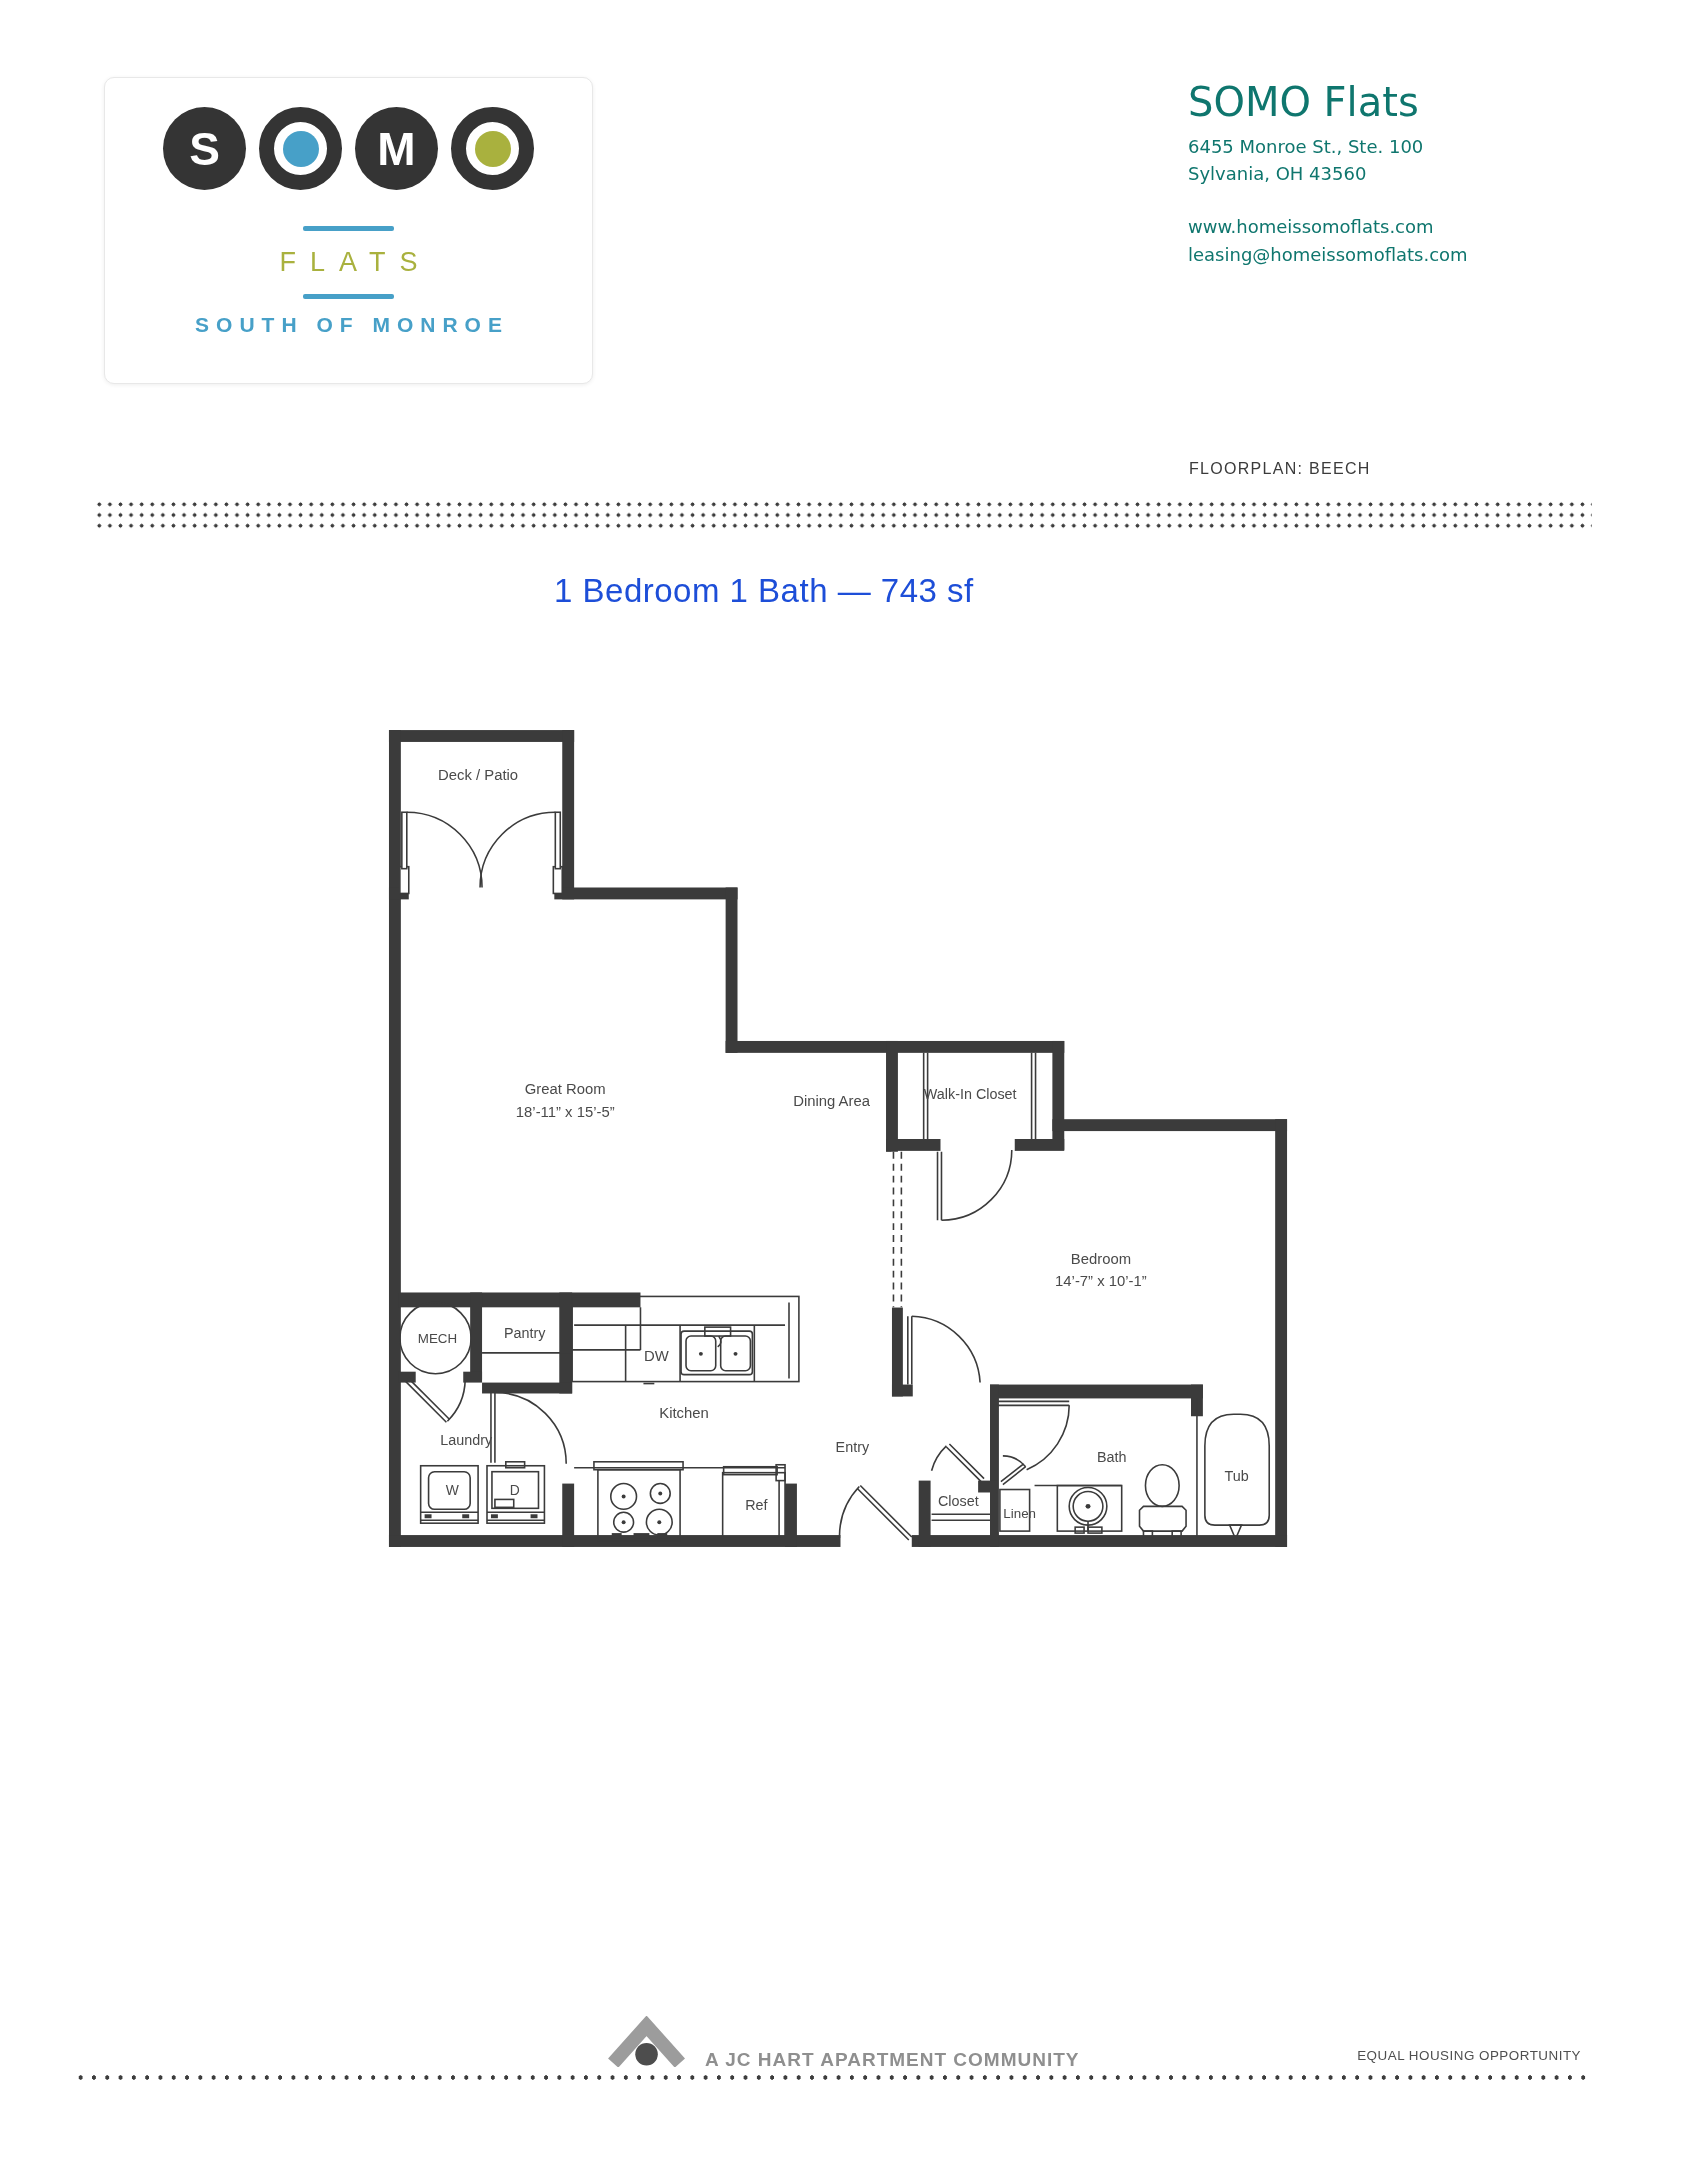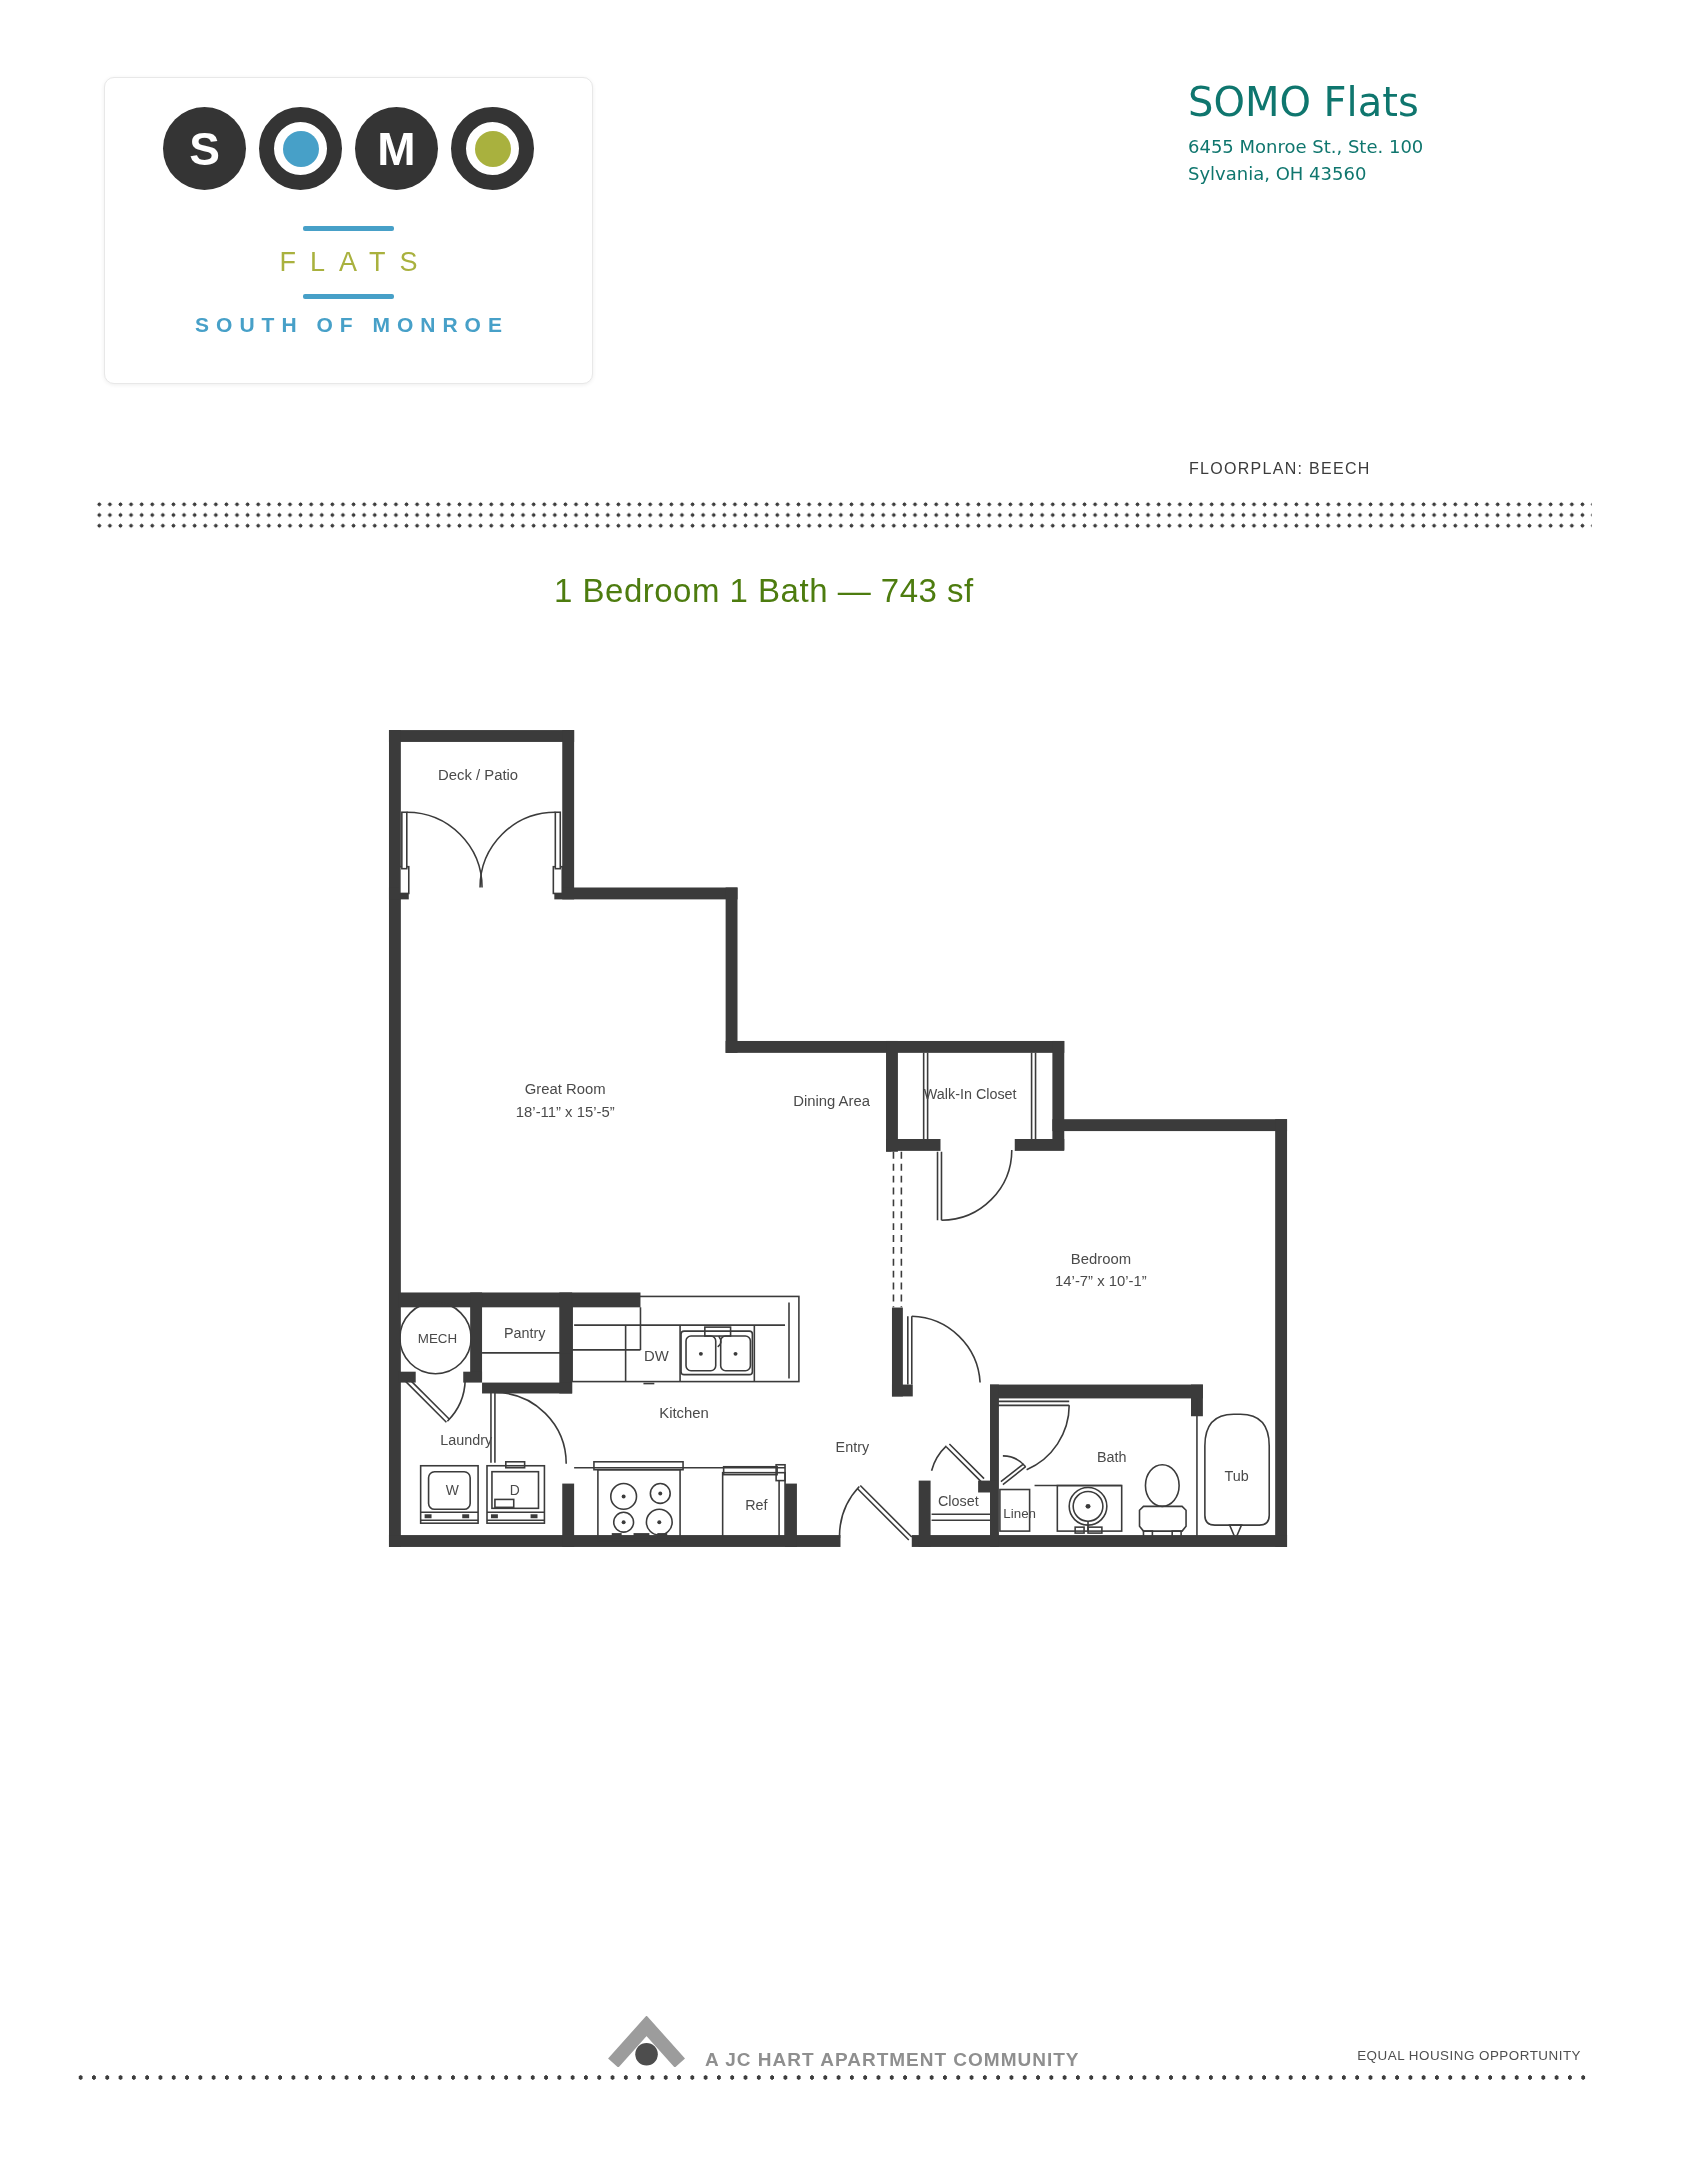--- a/index.html
+++ b/index.html
@@ -35,21 +35,21 @@
 
   .floorplan-label{position:absolute;left:1189px;top:460px;font-size:16px;letter-spacing:1.3px;color:var(--ink);}
 
   .dots3{position:absolute;left:94px;top:499px;width:1498px;height:32px;
          background-image:radial-gradient(circle,#3c3c3c 1.8px,transparent 2.1px);
          background-size:10.6px 10.7px;}
   .dots1{position:absolute;left:74px;top:2071px;width:1518px;height:13px;
          background-image:radial-gradient(circle,#3c3c3c 2px,transparent 2.3px);
          background-size:13.3px 13px;}
 
-  .page-title{position:absolute;left:554px;top:572px;font-size:33px;color:#4d7c0f;letter-spacing:0.5px;}
+  .page-title{position:absolute;left:554px;top:572px;font-size:33px;color:#1d4ed8;letter-spacing:0.5px;}
 
   
   .plan{position:absolute;left:386px;top:728px;}
   .plan .wall{fill:var(--ink);stroke:none;}
   .plan .thin{fill:none;stroke:var(--ink);stroke-width:1.6;}
   .plan .thin-f{fill:#fff;stroke:var(--ink);stroke-width:1.6;}
   .plan .fill-d{fill:var(--ink);stroke:none;}
   .plan .dash{fill:none;stroke:var(--ink);stroke-width:1.6;stroke-dasharray:7 5;}
   .plan .room-label{fill:var(--label);font-family:"Liberation Sans",sans-serif;font-size:15px;text-anchor:middle;}
 
@@ -85,20 +85,24 @@
       <span class="flats-dash"></span>
     </div>
     <div class="logo-tagline">SOUTH OF MONROE</div>
   </div>
 
   <div class="letterhead">
     <div class="company">SOMO Flats</div>
     <div class="addr">
       <div>6455 Monroe St., Ste. 100</div>
       <div>Sylvania, OH 43560</div>
+    </div>
+    <div class="contact">
+      <div>www.homeissomoflats.com</div>
+      <div>leasing@homeissomoflats.com</div>
     </div>
   </div>
 
   <div class="floorplan-label">FLOORPLAN: BEECH</div>
 
   <div class="dots3"></div>
 
   <div class="page-title">1 Bedroom 1 Bath — 743 sf</div>
 
   <svg id="plan-svg" class="plan" width="906" height="822" viewBox="390 735 915 830">

